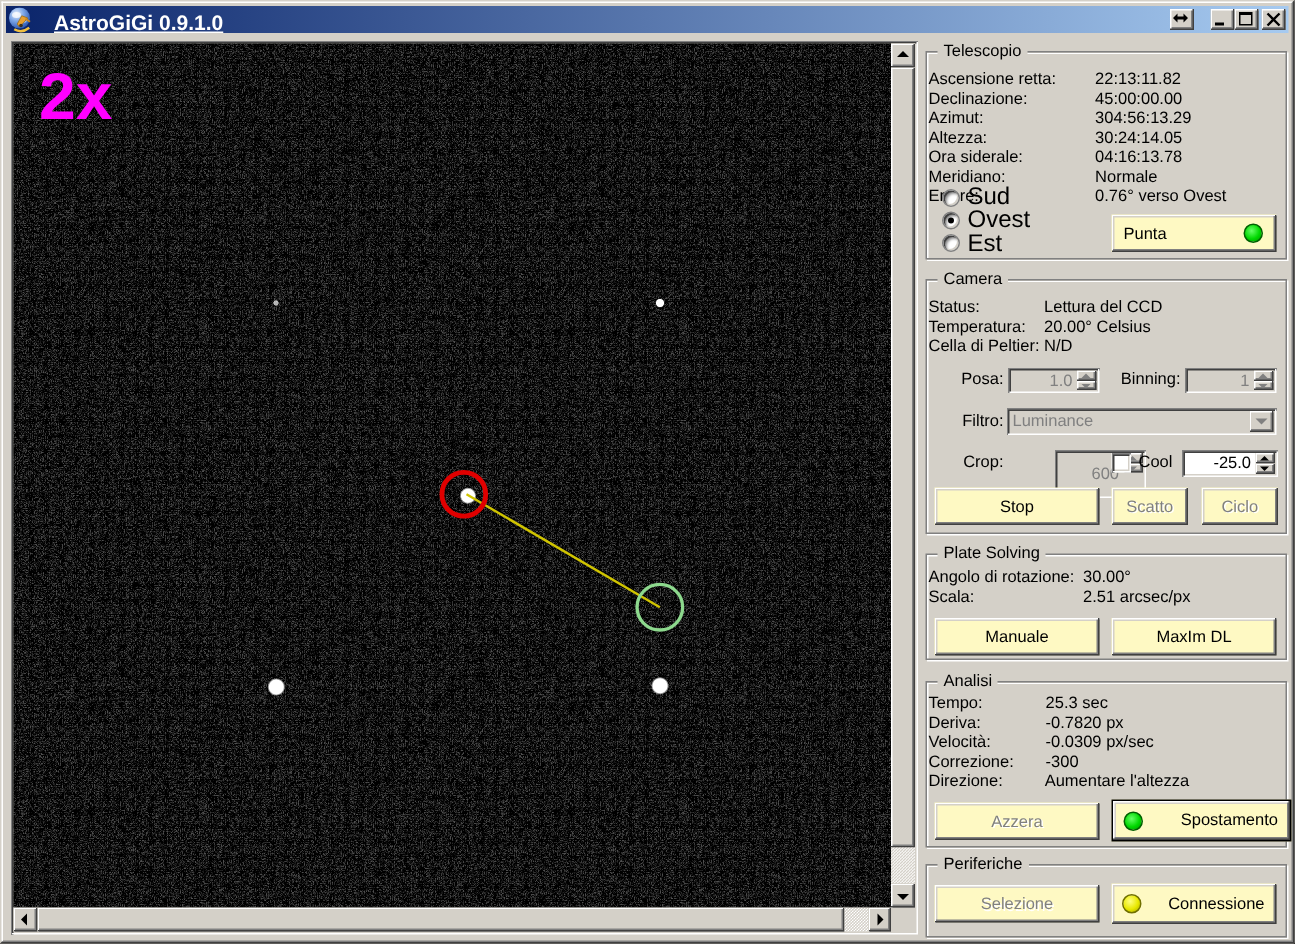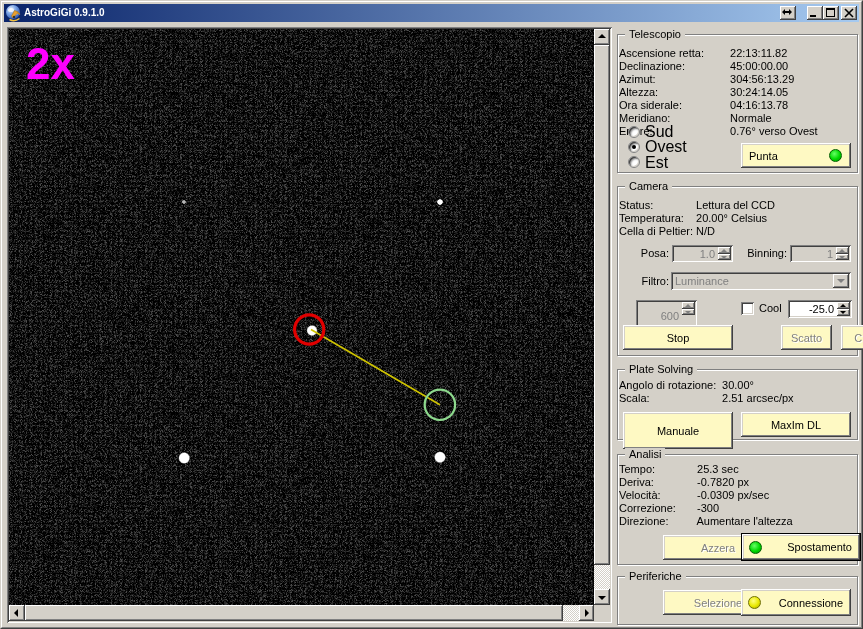--- a/index.html
+++ b/index.html
@@ -7,21 +7,21 @@
 body { font-family:"Liberation Sans",sans-serif; background:#D4D0C8; position:relative;
        -webkit-font-smoothing:antialiased; }
 .abs { position:absolute; }
 
 .f1 { inset:0; border:1px solid; border-color:#D4D0C8 #404040 #404040 #D4D0C8; }
 .f2 { inset:1px; border:1px solid; border-color:#FFFFFF #808080 #808080 #FFFFFF; }
 
 #title { left:4px; top:4px; width:855px; height:18px;
   background:linear-gradient(to right,#0A246A,#A6CAF0);
   color:#fff; font-weight:bold; font-size:12px; }
-#title .txt { position:absolute; left:20px; top:3px; font-size:10px; }
+#title .txt { position:absolute; left:32px; top:3px; font-size:14px;text-decoration:underline; }
 .tbtn { position:absolute; top:6px; width:16px; height:14px; background:#D4D0C8;
   box-shadow: inset -1px -1px 0 #404040, inset 1px 1px 0 #FFFFFF,
               inset -2px -2px 0 #808080, inset 2px 2px 0 #D4D0C8; }
 
 #imgpanel { left:7px; top:27px; width:605px; height:596px;
   box-shadow: inset 1px 1px 0 #808080, inset -1px -1px 0 #FFFFFF,
               inset 2px 2px 0 #404040, inset -2px -2px 0 #D4D0C8;
   background:#D4D0C8; }
 #starfield { position:absolute; left:2px; top:2px; width:585px; height:576px; background:#000; }
 
@@ -41,21 +41,21 @@
   box-shadow: inset 1px 1px 0 #fff, 1px 1px 0 #fff; }
 .group > .gt { position:absolute; top:-7px; left:7px; background:#D4D0C8; padding:0 4px;
   font-size:11px; line-height:13px; color:#000; }
 .row { position:absolute; font-size:11px; line-height:13px; white-space:nowrap; color:#000; }
 .lab { display:inline-block; text-align:left; }
 
 .btn { position:absolute; background:#fef9c3; color:#000; font-size:11px;
   text-align:center; display:flex; align-items:center; justify-content:center;
   box-shadow: inset -1px -1px 0 #404040, inset 1px 1px 0 #FFFFFF,
               inset -2px -2px 0 #808080, inset 2px 2px 0 #D4D0C8; }
-.btn.dis { color:#808080; text-shadow:1px 1px 0 #fff;margin-left:40px; }
+.btn.dis { color:#808080; text-shadow:1px 1px 0 #fff; }
 .btn.def { border:1px solid #000; }
 .led { position:absolute; width:13px; height:13px; border-radius:50%; }
 .led.g { background:radial-gradient(circle at 40% 35%, #66FF66, #00D800 55%, #009000); border:1px solid #006000; }
 .led.y { background:radial-gradient(circle at 40% 35%, #FFFF80, #E8E800 55%, #A0A000); border:1px solid #707000; }
 
 .spin { position:absolute; box-shadow: inset 1px 1px 0 #808080, inset -1px -1px 0 #fff,
         inset 2px 2px 0 #404040, inset -2px -2px 0 #D4D0C8; background:#D4D0C8;
         font-size:11px; }
 .spin.en { background:#fff; }
 .spin .v { position:absolute; top:0; bottom:0; left:2px; display:flex; align-items:center;
@@ -198,21 +198,21 @@
     </div>
 </div>
 <div class="row" style="left:619px;top:275px;width:50px;text-align:right">Filtro:</div>
 <div class="spin" style="left:671px;top:272px;width:180px;height:18px">
   <div class="v" style="left:4px;right:auto;color:#808080">Luminance</div>
   <div class="udbtn" style="top:2px;right:2px;height:14px;width:16px">
       <div class="tri-d dis" style="left:4px;top:5px;border-left-width:4px;border-right-width:4px;border-top-width:4px"></div>
     </div>
 </div>
 <div class="row" style="left:619px;top:302px;width:50px;text-align:right">Crop:</div>
-<div class="spin" style="left:636px;top:300px;width:61px;height:32px">
+<div class="spin" style="left:703px;top:300px;width:61px;height:32px">
   <div class="v" style="right:18px">600</div>
   <div class="udbtn" style="top:2px;height:7px">
       <div class="tri-u dis" style="left:3px;top:2px"></div>
     </div>
   <div class="udbtn" style="top:9px;height:6px">
       <div class="tri-d dis" style="left:3px;top:2px"></div>
     </div>
 </div>
 <div class="chk" style="left:741px;top:302px"></div>
 <div class="row" style="left:759px;top:302px">Cool</div>
@@ -229,21 +229,21 @@
 <div class="btn dis" style="left:741px;top:325px;width:51px;height:25px">Scatto</div>
 <div class="btn dis" style="left:801px;top:325px;width:51px;height:25px">Ciclo</div>
 
 <div class="group" style="top:369px;height:71px">
   <div class="gt">Plate Solving</div>
 </div>
 <div class="row" style="left:619px;top:379px;width:236px">
   <div><span class="lab" style="width:100px">Angolo di rotazione:</span> 30.00°</div>
   <div><span class="lab" style="width:100px">Scala:</span> 2.51 arcsec/px</div>
 </div>
-<div class="btn" style="left:623px;top:412px;width:110px;height:37px">Manuale</div>
+<div class="btn" style="left:623px;top:412px;width:110px;height:25px">Manuale</div>
 <div class="btn" style="left:741px;top:412px;width:110px;height:25px">MaxIm DL</div>
 
 <div class="group" style="top:454px;height:111px">
   <div class="gt">Analisi</div>
 </div>
 <div class="row" style="left:619px;top:463px;width:236px">
   <div><span class="lab" style="width:75px">Tempo:</span> 25.3 sec</div>
   <div><span class="lab" style="width:75px">Deriva:</span> -0.7820 px</div>
   <div><span class="lab" style="width:75px">Velocità:</span> -0.0309 px/sec</div>
   <div><span class="lab" style="width:75px">Correzione:</span> -300</div>

